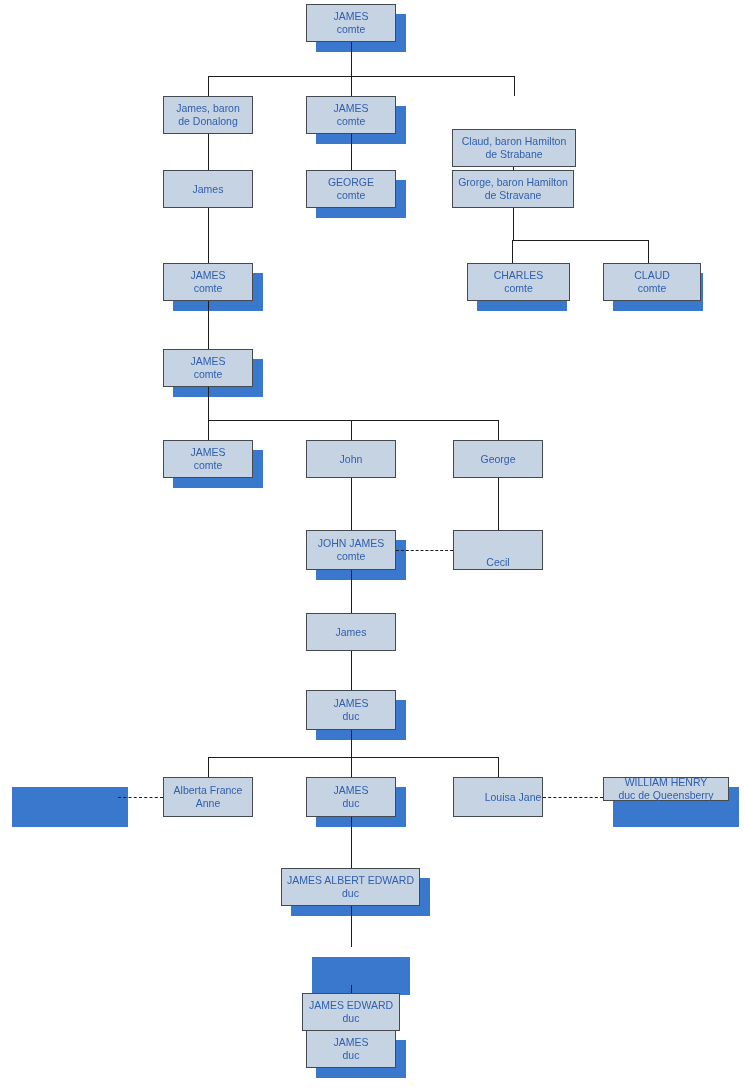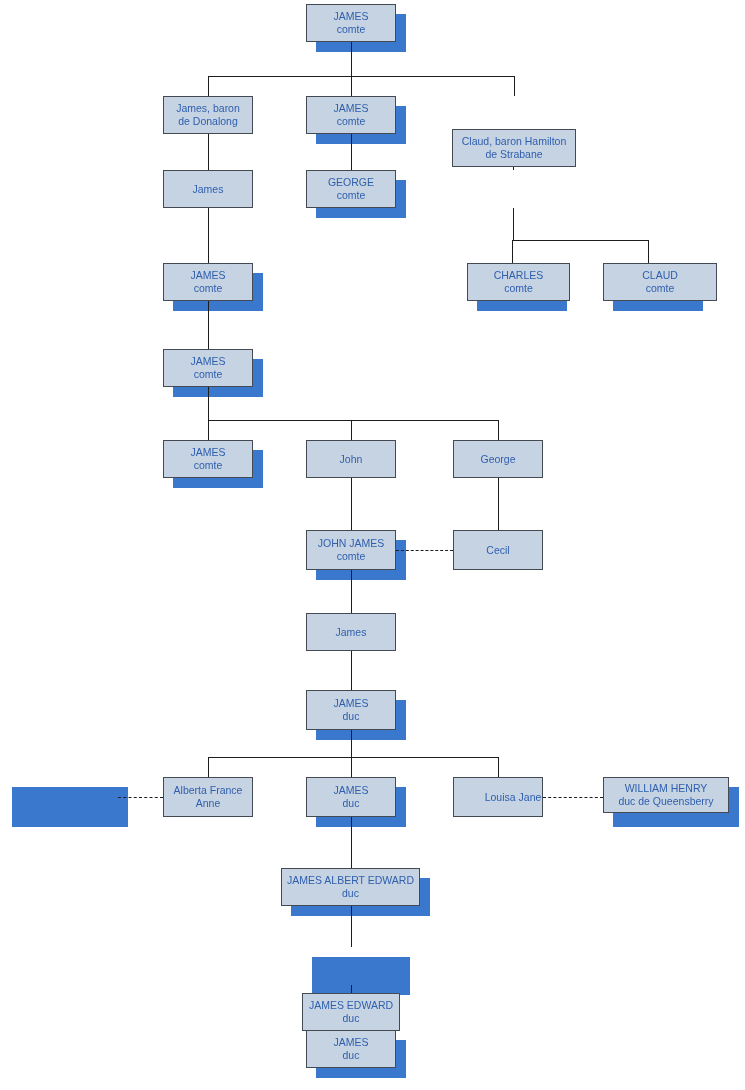--- a/index.html
+++ b/index.html
@@ -113,32 +113,36 @@
       <span class="l2">de Strabane</span>
     </div>
     <div class="node" style="left: 163px; top: 170px; width: 90px; height: 38px;">
       <span class="l1">James</span>
     </div>
     <div class="shadow" style="left: 316px; top: 180px; width: 90px; height: 38px;"></div>
     <div class="node" style="left: 306px; top: 170px; width: 90px; height: 38px;">
       <span class="l1">GEORGE</span>
       <span class="l2">comte</span>
     </div>
+    <div class="node" style="left: 452px; top: 170px; width: 122px; height: 38px;">
+      <span class="l1">Grorge, baron Hamilton</span>
+      <span class="l2">de Stravane</span>
+    </div>
     <div class="shadow" style="left: 173px; top: 273px; width: 90px; height: 38px;"></div>
     <div class="node" style="left: 163px; top: 263px; width: 90px; height: 38px;">
       <span class="l1">JAMES</span>
       <span class="l2">comte</span>
     </div>
     <div class="shadow" style="left: 477px; top: 273px; width: 90px; height: 38px;"></div>
     <div class="node" style="left: 467px; top: 263px; width: 103px; height: 38px;">
       <span class="l1">CHARLES</span>
       <span class="l2">comte</span>
     </div>
     <div class="shadow" style="left: 613px; top: 273px; width: 90px; height: 38px;"></div>
-    <div class="node" style="left: 603px; top: 263px; width: 114px; height: 38px;">
+    <div class="node" style="left: 603px; top: 263px; width: 98px; height: 38px;">
       <span class="l1">CLAUD</span>
       <span class="l2">comte</span>
     </div>
     <div class="shadow" style="left: 173px; top: 359px; width: 90px; height: 38px;"></div>
     <div class="node" style="left: 163px; top: 349px; width: 90px; height: 38px;">
       <span class="l1">JAMES</span>
       <span class="l2">comte</span>
     </div>
     <div class="shadow" style="left: 173px; top: 450px; width: 90px; height: 38px;"></div>
     <div class="node" style="left: 163px; top: 440px; width: 90px; height: 38px;">
@@ -149,21 +153,21 @@
       <span class="l1">John</span>
     </div>
     <div class="node" style="left: 453px; top: 440px; width: 90px; height: 38px;">
       <span class="l1">George</span>
     </div>
     <div class="shadow" style="left: 316px; top: 540px; width: 90px; height: 40px;"></div>
     <div class="node" style="left: 306px; top: 530px; width: 90px; height: 40px;">
       <span class="l1">JOHN JAMES</span>
       <span class="l2">comte</span>
     </div>
-    <div class="node" style="left: 453px; top: 530px; width: 90px; height: 40px;">
+    <div class="node" style="left: 453px; top: 530px; width: 90px; height: 40px; justify-content: flex-end;">
       <span class="l1">Cecil</span>
     </div>
     <div class="node" style="left: 306px; top: 613px; width: 90px; height: 38px;">
       <span class="l1">James</span>
     </div>
     <div class="shadow" style="left: 316px; top: 700px; width: 90px; height: 40px;"></div>
     <div class="node" style="left: 306px; top: 690px; width: 90px; height: 40px;">
       <span class="l1">JAMES</span>
       <span class="l2">duc</span>
     </div>
@@ -174,21 +178,21 @@
     </div>
     <div class="shadow" style="left: 316px; top: 787px; width: 90px; height: 40px;"></div>
     <div class="node" style="left: 306px; top: 777px; width: 90px; height: 40px;">
       <span class="l1">JAMES</span>
       <span class="l2">duc</span>
     </div>
     <div class="node" style="left: 453px; top: 777px; width: 90px; height: 40px; padding-left: 32px;">
       <span class="l1">Louisa Jane</span>
     </div>
     <div class="shadow" style="left: 613px; top: 787px; width: 126px; height: 40px;"></div>
-    <div class="node" style="left: 603px; top: 777px; width: 126px; height: 36px;">
+    <div class="node" style="left: 603px; top: 777px; width: 126px; height: 24px;">
       <span class="l1">WILLIAM HENRY</span>
       <span class="l2">duc de Queensberry</span>
     </div>
     <div class="shadow" style="left: 291px; top: 878px; width: 139px; height: 38px;"></div>
     <div class="node" style="left: 281px; top: 868px; width: 139px; height: 38px;">
       <span class="l1">JAMES ALBERT EDWARD</span>
       <span class="l2">duc</span>
     </div>
     <div class="shadow" style="left: 312px; top: 957px; width: 98px; height: 38px;"></div>
     <div class="node" style="left: 302px; top: 993px; width: 98px; height: 38px;">

